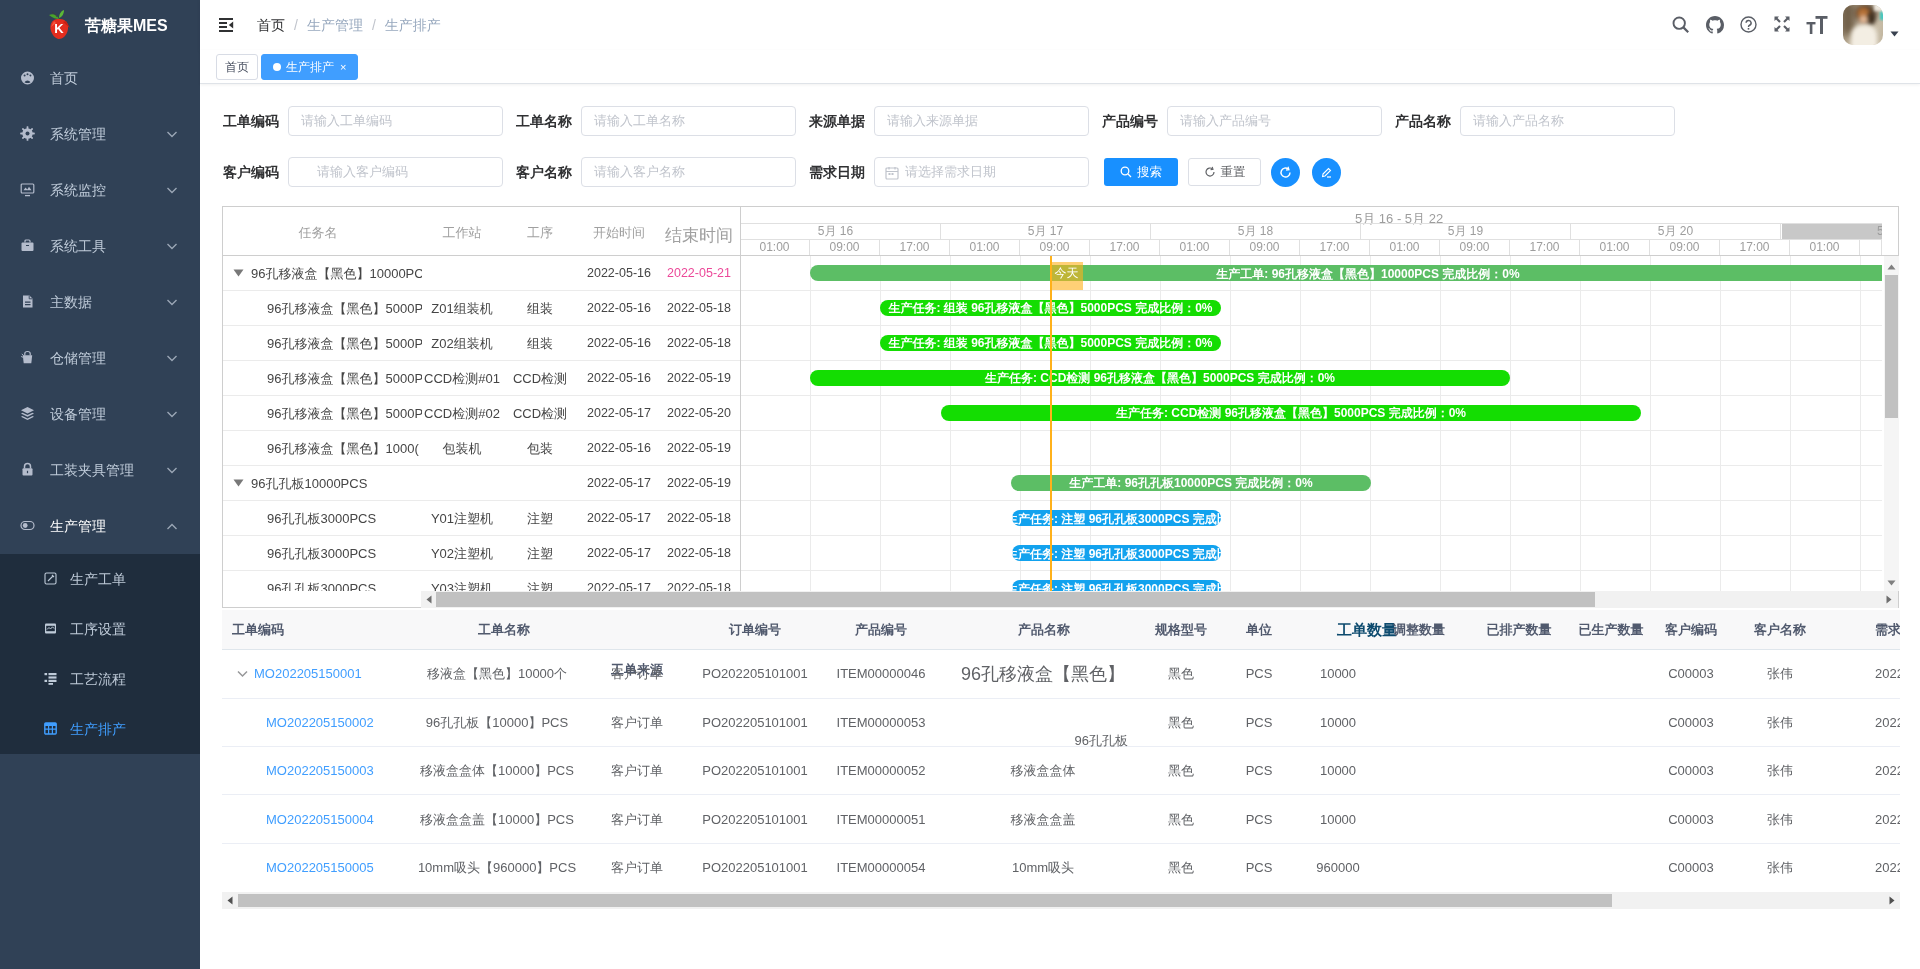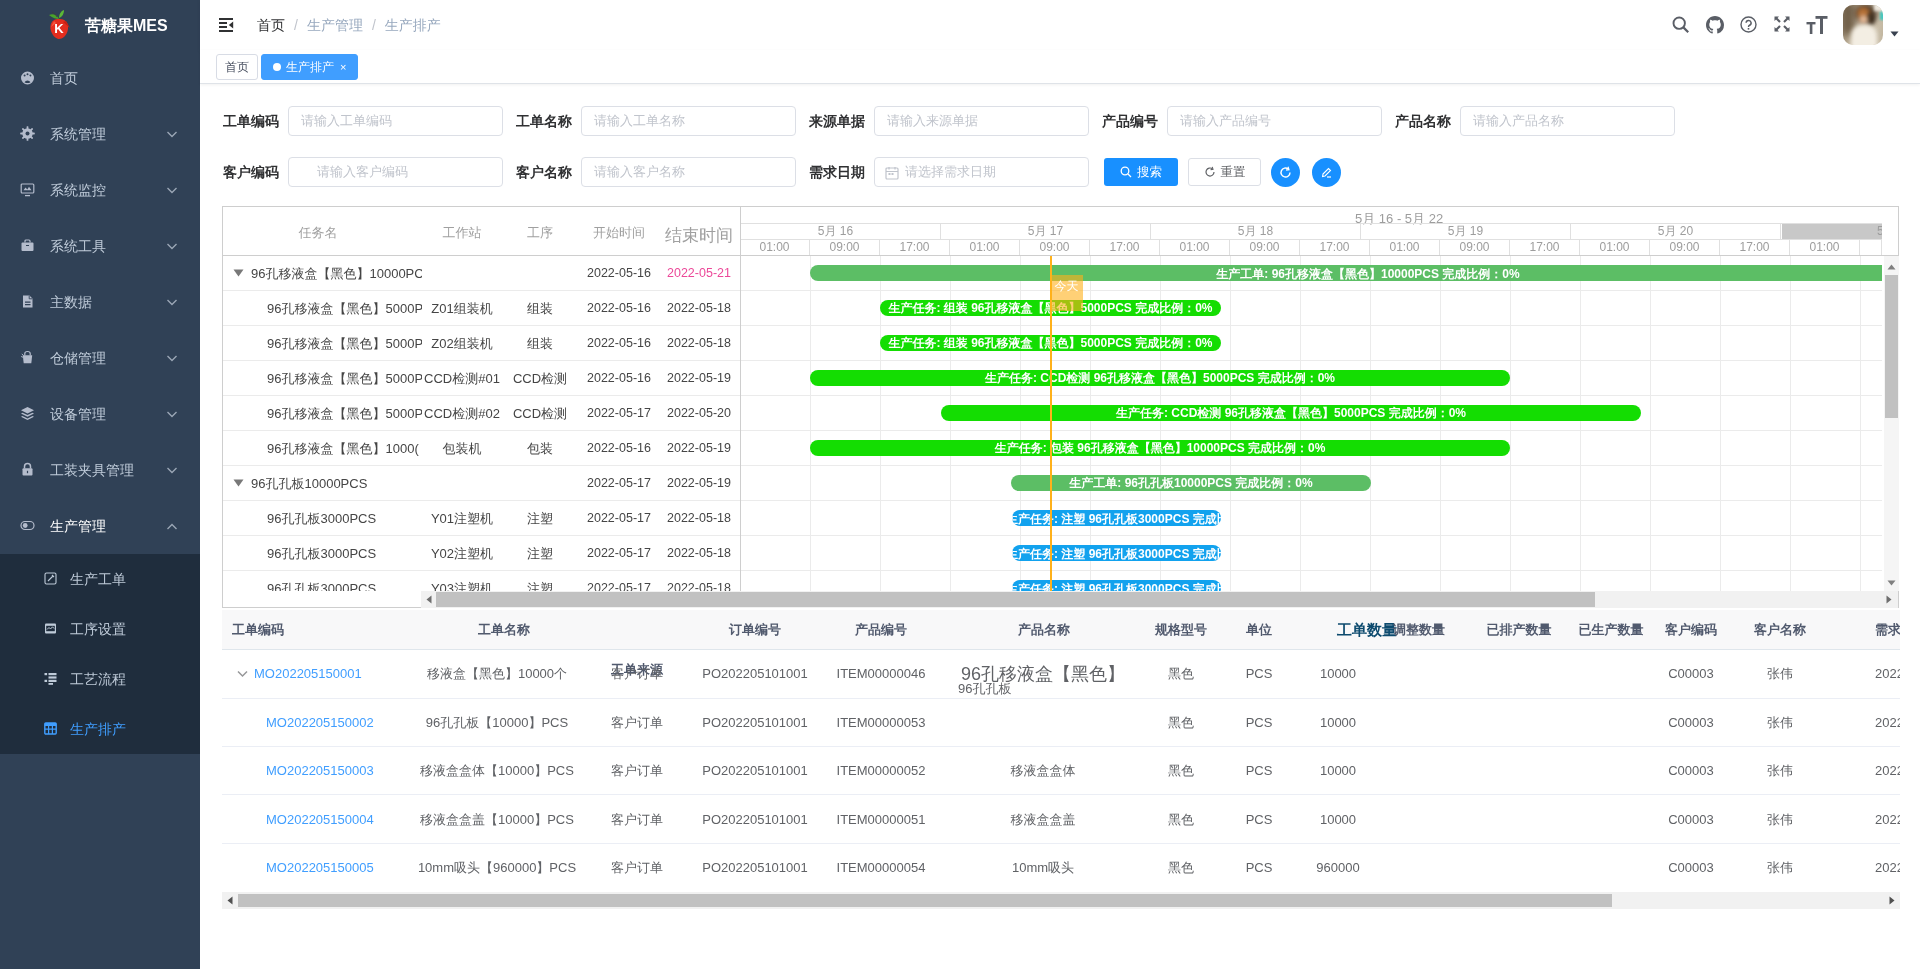--- a/index.html
+++ b/index.html
@@ -347,37 +347,34 @@
     </div>
     <div class="abs flex" style="left:139px;top:79px;width:341px;height:16px;border-radius:8px;background:#14dd02;overflow:hidden;justify-content:center;">
       <span style="font-size:12px;font-weight:bold;color:#fff;white-space:nowrap;">生产任务: 组装 96孔移液盒【黑色】5000PCS 完成比例：0%</span>
     </div>
     <div class="abs flex" style="left:69px;top:114px;width:700px;height:16px;border-radius:8px;background:#14dd02;overflow:hidden;justify-content:center;">
       <span style="font-size:12px;font-weight:bold;color:#fff;white-space:nowrap;">生产任务: CCD检测 96孔移液盒【黑色】5000PCS 完成比例：0%</span>
     </div>
     <div class="abs flex" style="left:200px;top:149px;width:700px;height:16px;border-radius:8px;background:#14dd02;overflow:hidden;justify-content:center;">
       <span style="font-size:12px;font-weight:bold;color:#fff;white-space:nowrap;">生产任务: CCD检测 96孔移液盒【黑色】5000PCS 完成比例：0%</span>
     </div>
-    <div class="abs flex" style="left:69px;top:184px;width:700px;height:16px;border-radius:8px;background:#14dd02;overflow:hidden;justify-content:center;">
-      <span style="font-size:12px;font-weight:bold;color:#fff;white-space:nowrap;">生产任务: 包装 96孔移液盒【黑色】10000PCS 完成比例：0%</span>
-    </div>
     <div class="abs flex" style="left:270px;top:219px;width:360px;height:16px;border-radius:8px;background:#5cbe65;overflow:hidden;justify-content:center;">
       <span style="font-size:12px;font-weight:bold;color:#fff;white-space:nowrap;">生产工单: 96孔孔板10000PCS 完成比例：0%</span>
     </div>
     <div class="abs" style="left:271px;top:254px;width:209px;height:16px;border-radius:8px;background:#12a2ee;overflow:hidden;">
       <span class="abs" style="left:-6px;top:1px;font-size:12px;font-weight:bold;color:#fff;white-space:nowrap;">生产任务: 注塑 96孔孔板3000PCS 完成比例：0%</span>
     </div>
     <div class="abs" style="left:271px;top:289px;width:209px;height:16px;border-radius:8px;background:#12a2ee;overflow:hidden;">
       <span class="abs" style="left:-6px;top:1px;font-size:12px;font-weight:bold;color:#fff;white-space:nowrap;">生产任务: 注塑 96孔孔板3000PCS 完成比例：0%</span>
     </div>
     <div class="abs" style="left:271px;top:324px;width:209px;height:16px;border-radius:8px;background:#12a2ee;overflow:hidden;">
       <span class="abs" style="left:-6px;top:1px;font-size:12px;font-weight:bold;color:#fff;white-space:nowrap;">生产任务: 注塑 96孔孔板3000PCS 完成比例：0%</span>
     </div>
     <div class="abs" style="left:309px;top:0;width:2px;height:335px;background:#ffb11b;"></div>
-    <div class="abs" style="left:309px;top:19px;width:33px;height:36px;background:rgba(255,177,27,0.60);color:#fff;font-size:12px;text-align:center;line-height:22px;">今天</div>
+    <div class="abs" style="left:309px;top:6px;width:33px;height:28px;background:rgba(255,177,27,0.60);color:#fff;font-size:12px;text-align:center;line-height:22px;">今天</div>
   </div>
 <div class="abs" style="left:223px;top:256px;width:517px;height:335px;overflow:hidden;">
     <div class="abs" style="left:0;top:34px;width:518px;height:1px;background:#ebebeb;"></div>
     <svg class="abs" style="left:10px;top:13px;" width="11" height="8" viewBox="0 0 11 8">
       <path d="M0.5 0.5 L10.5 0.5 L5.5 7.5 Z" fill="#787878"></path>
     </svg>
     <div class="abs" style="left:28px;top:9px;width:171px;font-size:13px;color:#454545;white-space:nowrap;overflow:hidden;line-height:17px;">96孔移液盒【黑色】10000PC</div>
     <div class="abs" style="left:179px;top:9px;width:120px;text-align:center;font-size:13px;color:#454545;line-height:17px;"></div>
     <div class="abs" style="left:257px;top:9px;width:120px;text-align:center;font-size:13px;color:#454545;line-height:17px;"></div>
     <div class="abs" style="left:336px;top:9px;width:120px;text-align:center;font-size:12.5px;color:#454545;line-height:17px;">2022-05-16</div>
@@ -488,21 +485,21 @@
 <div class="abs" style="left:1253px;top:666px;width:170px;text-align:center;font-size:13px;color:#606266;line-height:16px;white-space:nowrap;">10000</div>
 <div class="abs" style="left:1606px;top:666px;width:170px;text-align:center;font-size:13px;color:#606266;line-height:16px;white-space:nowrap;">C00003</div>
 <div class="abs" style="left:1695px;top:666px;width:170px;text-align:center;font-size:13px;color:#606266;line-height:16px;white-space:nowrap;">张伟</div>
 <div class="abs" style="left:1875px;top:666px;width:25px;overflow:hidden;font-size:13px;color:#606266;line-height:16px;white-space:nowrap;">2022</div>
 <div class="abs" style="left:222px;top:746px;width:1678px;height:1px;background:#ebeef5;"></div>
 <div class="abs" style="left:266px;top:715px;font-size:13px;color:#409eff;line-height:16px;">MO202205150002</div>
 <div class="abs" style="left:412px;top:715px;width:170px;text-align:center;font-size:13px;color:#606266;line-height:16px;white-space:nowrap;">96孔孔板【10000】PCS</div>
 <div class="abs" style="left:552px;top:715px;width:170px;text-align:center;font-size:13px;color:#606266;line-height:16px;white-space:nowrap;">客户订单</div>
 <div class="abs" style="left:670px;top:715px;width:170px;text-align:center;font-size:13px;color:#606266;line-height:16px;white-space:nowrap;">PO202205101001</div>
 <div class="abs" style="left:796px;top:715px;width:170px;text-align:center;font-size:13px;color:#606266;line-height:16px;white-space:nowrap;">ITEM00000053</div>
-<div class="abs" style="left:958px;top:681px;width:170px;text-align:left;font-size:13px;color:#606266;line-height:16px;white-space:nowrap;">96孔孔板</div>
+<div class="abs" style="left:958px;top:733px;width:170px;text-align:right;font-size:13px;color:#606266;line-height:16px;white-space:nowrap;">96孔孔板</div>
 <div class="abs" style="left:1096px;top:715px;width:170px;text-align:center;font-size:13px;color:#606266;line-height:16px;white-space:nowrap;">黑色</div>
 <div class="abs" style="left:1174px;top:715px;width:170px;text-align:center;font-size:13px;color:#606266;line-height:16px;white-space:nowrap;">PCS</div>
 <div class="abs" style="left:1253px;top:715px;width:170px;text-align:center;font-size:13px;color:#606266;line-height:16px;white-space:nowrap;">10000</div>
 <div class="abs" style="left:1606px;top:715px;width:170px;text-align:center;font-size:13px;color:#606266;line-height:16px;white-space:nowrap;">C00003</div>
 <div class="abs" style="left:1695px;top:715px;width:170px;text-align:center;font-size:13px;color:#606266;line-height:16px;white-space:nowrap;">张伟</div>
 <div class="abs" style="left:1875px;top:715px;width:25px;overflow:hidden;font-size:13px;color:#606266;line-height:16px;white-space:nowrap;">2022</div>
 <div class="abs" style="left:222px;top:794px;width:1678px;height:1px;background:#ebeef5;"></div>
 <div class="abs" style="left:266px;top:763px;font-size:13px;color:#409eff;line-height:16px;">MO202205150003</div>
 <div class="abs" style="left:412px;top:763px;width:170px;text-align:center;font-size:13px;color:#606266;line-height:16px;white-space:nowrap;">移液盒盒体【10000】PCS</div>
 <div class="abs" style="left:552px;top:763px;width:170px;text-align:center;font-size:13px;color:#606266;line-height:16px;white-space:nowrap;">客户订单</div>

